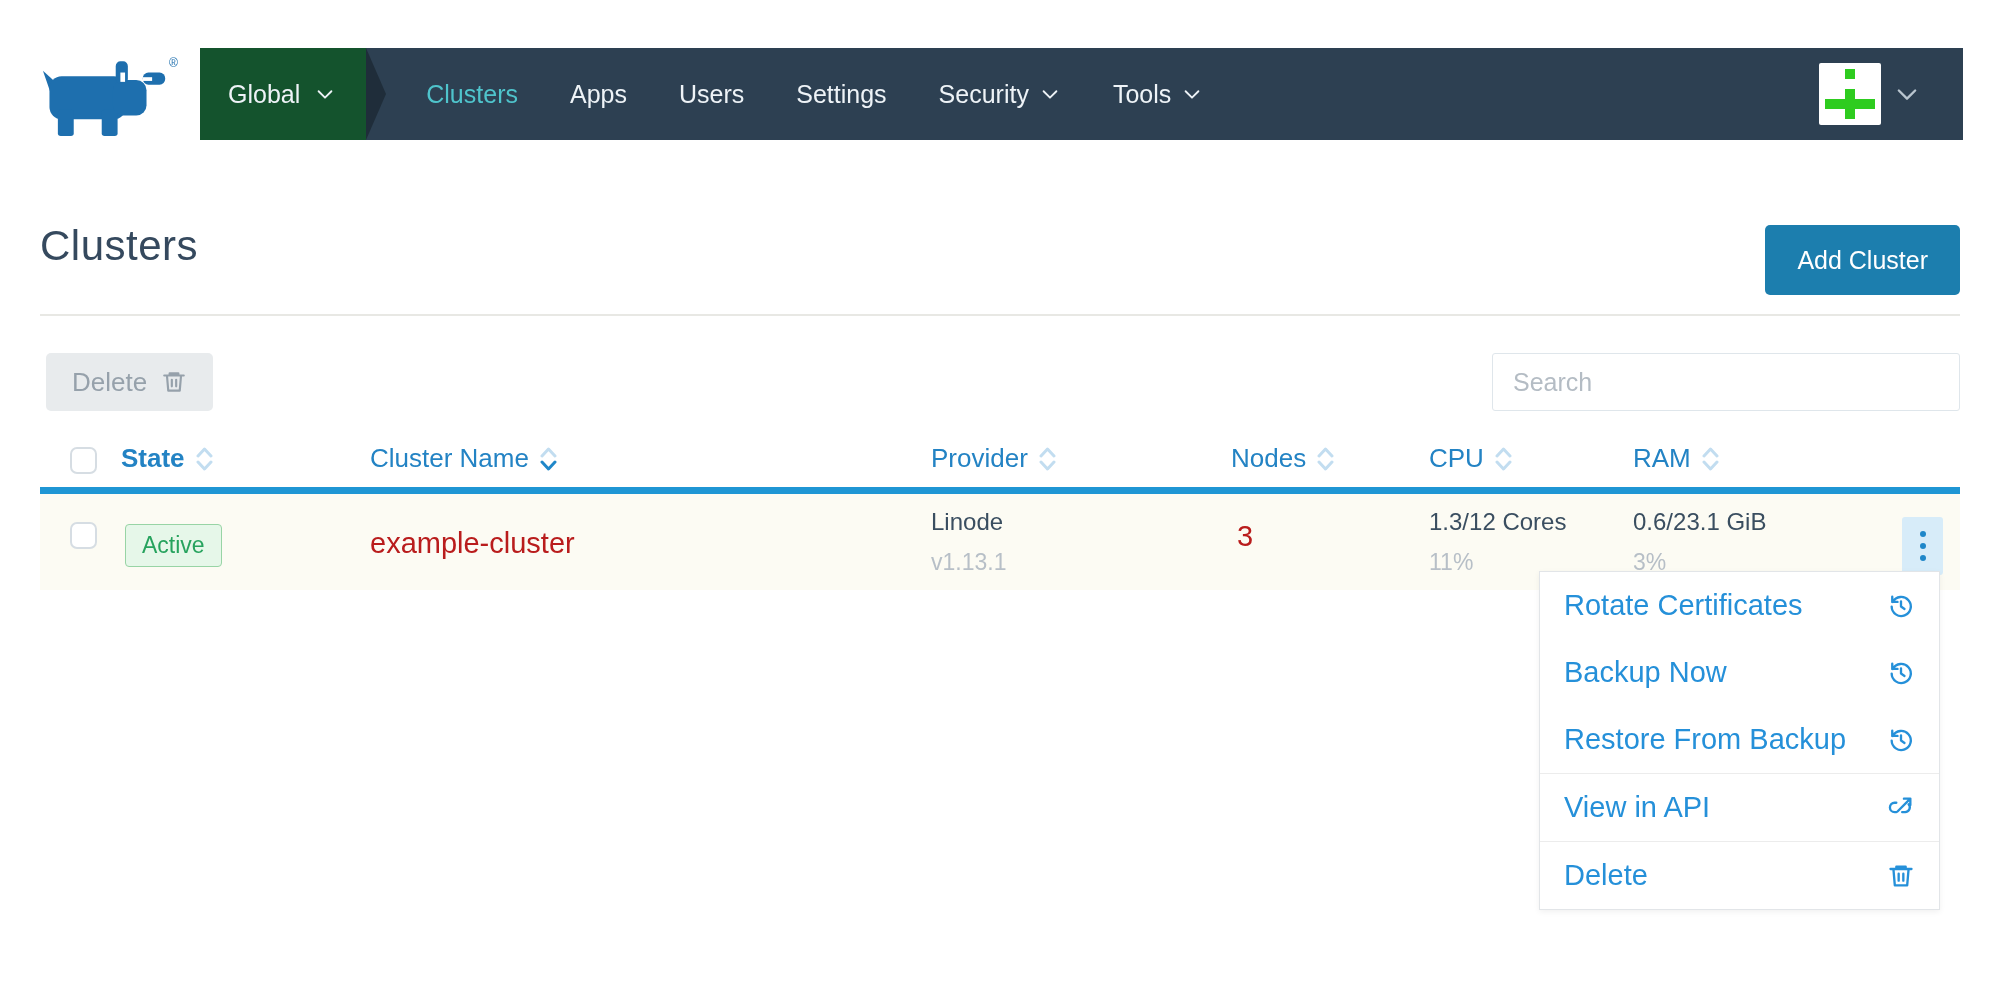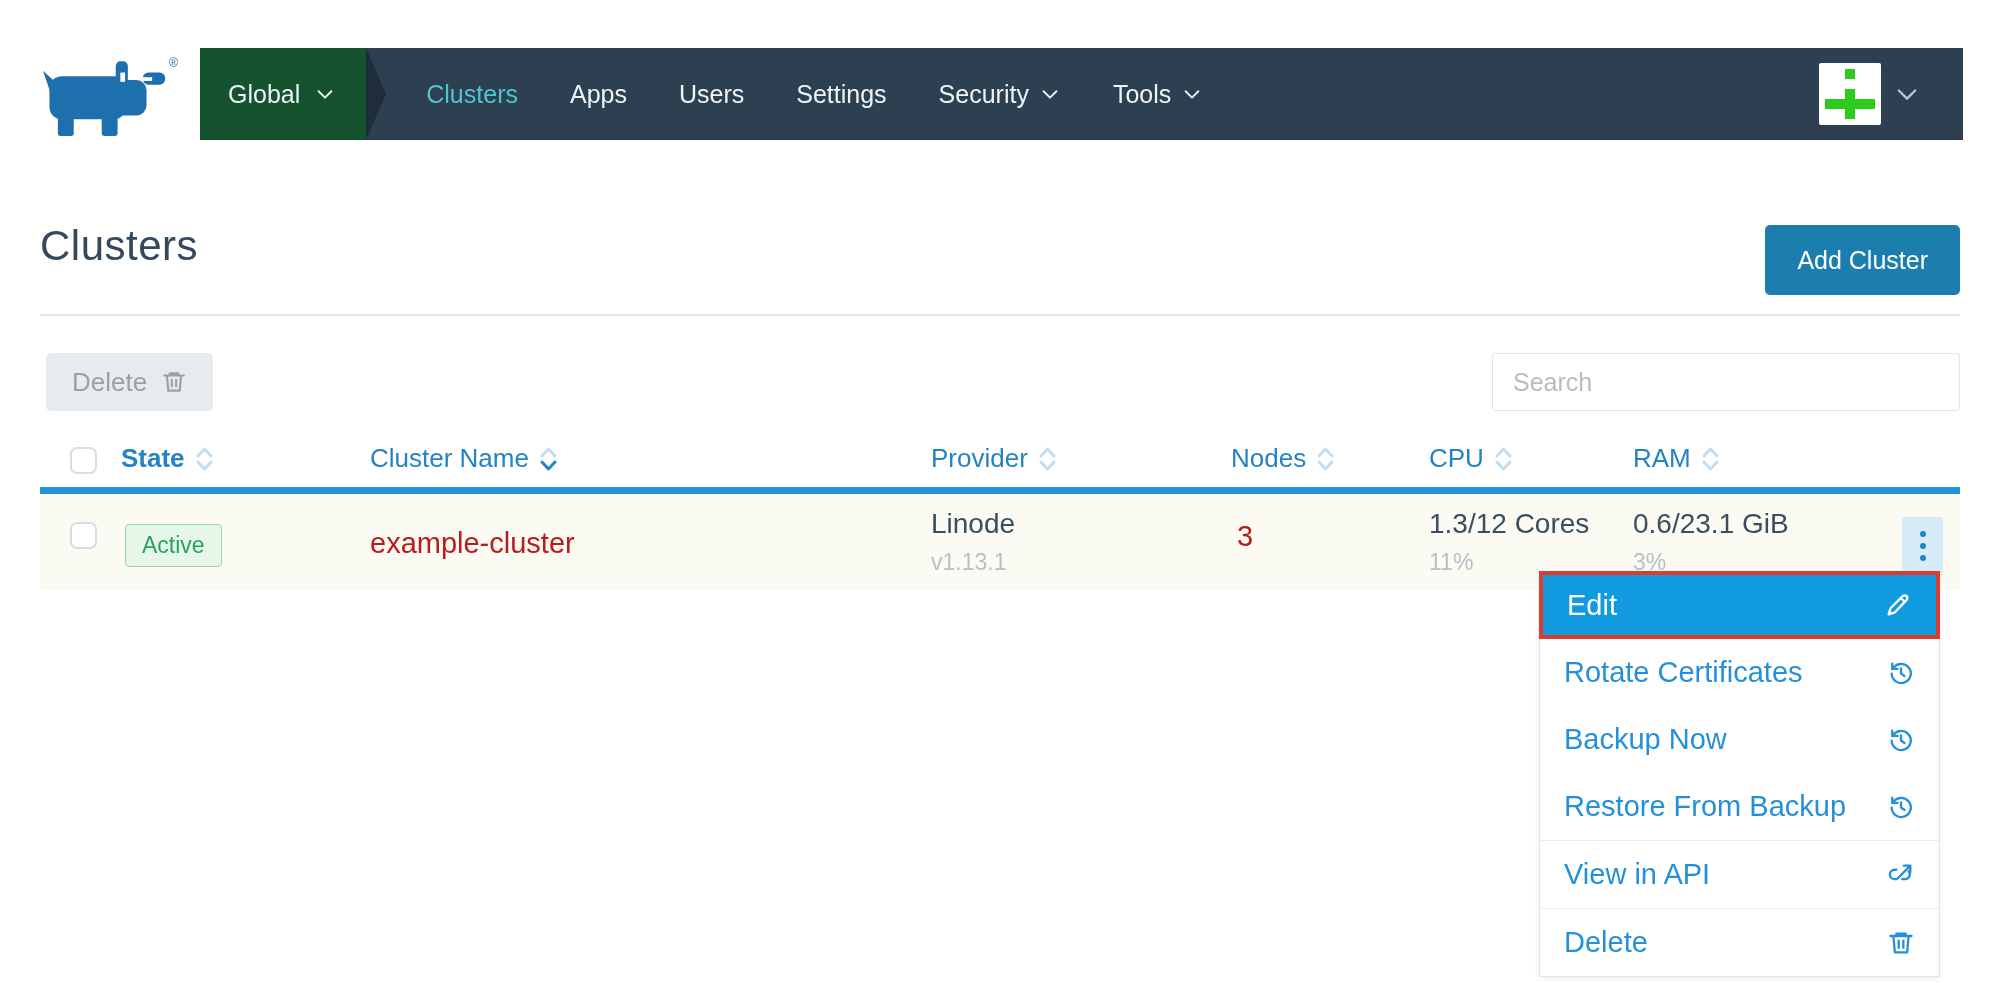--- a/index.html
+++ b/index.html
@@ -33,21 +33,21 @@
 
   
   .checkbox { position:absolute; width:27px; height:27px; background:#fff; border:2px solid #d6dde3; border-radius:7px; cursor:pointer; }
   .th { position:absolute; top:443px; display:flex; align-items:center; gap:11px; font-size:26px; color:#2383c4; cursor:pointer; }
   .sort { display:flex; flex-direction:column; gap:2px; }
   .sort svg { width:17px; height:11px; display:block; }
   .sort path { fill:none; stroke:#c2ddf0; stroke-width:3; stroke-linecap:round; stroke-linejoin:round; }
   .sort path.on { stroke:#1f87c9; }
   .blue-bar { position:absolute; left:40px; right:40px; top:487px; height:7px; background:#1f96d4; }
   .trow { position:absolute; left:40px; right:40px; top:494px; height:96px; background:#fcfbf3; }
-  .cell-main { position:absolute; top:508px; font-size:28px; color:#3a4e60; }
+  .cell-main { position:absolute; top:508px; font-size:24px; color:#3a4e60; }
   .cell-sub { position:absolute; top:549px; font-size:23px; color:#b7bfc7; }
   .badge { position:absolute; left:125px; top:524px; padding:7px 16px; font-size:23px; color:#27a35e; background:#e6f7e9; border:1px solid #98d4a5; border-radius:4px; }
   .link { color:#b91c1c; cursor:pointer; }
   .name-link { position:absolute; left:370px; top:527px; font-size:29px; }
   .nodes-link { position:absolute; left:1237px; top:520px; font-size:29px; }
   .kebab { position:absolute; left:1902px; top:517px; width:41px; height:58px; background:#d7ecf9; border-radius:3px; display:flex; flex-direction:column; align-items:center; justify-content:center; gap:6px; cursor:pointer; }
   .kebab i { width:6px; height:6px; border-radius:50%; background:#1f87c9; }
 
   
   .menu { position:absolute; left:1539px; top:571px; width:401px; background:#fff; border:1px solid #e2e5e8; z-index:5; box-shadow:0 2px 6px rgba(0,0,0,.06); }
@@ -239,26 +239,20 @@
   <span class="cell-sub" style="left:1429px;">11%</span>
   <span class="cell-main" style="left:1633px;">0.6/23.1 GiB</span>
   <span class="cell-sub" style="left:1633px;">3%</span>
   <div class="kebab">
       <i></i>
       <i></i>
       <i></i>
     </div>
 
   <div class="menu">
-    <div class="menu-item highlight">
-      <span>Edit</span>
-      <svg viewBox="0 0 24 24">
-        <path class="icon-stroke" d="M4 20l1.6-5.2L15.8 4.6a2.3 2.3 0 0 1 3.6 3L9.2 18.4 4 20z M14.5 6l3.4 3.4"></path>
-      </svg>
-    </div>
     <div class="menu-item">
       <span>Rotate Certificates</span>
       <svg viewBox="0 0 24 24">
         <path class="icon-stroke" d="M4.5 4v4.5H9 M5 8.5a8.2 8.2 0 1 1-1 4 M12 8v4.5l3 2"></path>
       </svg>
     </div>
     <div class="menu-item">
       <span>Backup Now</span>
       <svg viewBox="0 0 24 24">
         <path class="icon-stroke" d="M4.5 4v4.5H9 M5 8.5a8.2 8.2 0 1 1-1 4 M12 8v4.5l3 2"></path>

